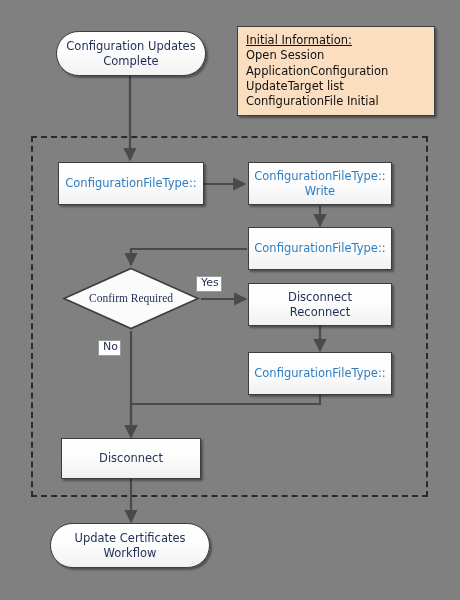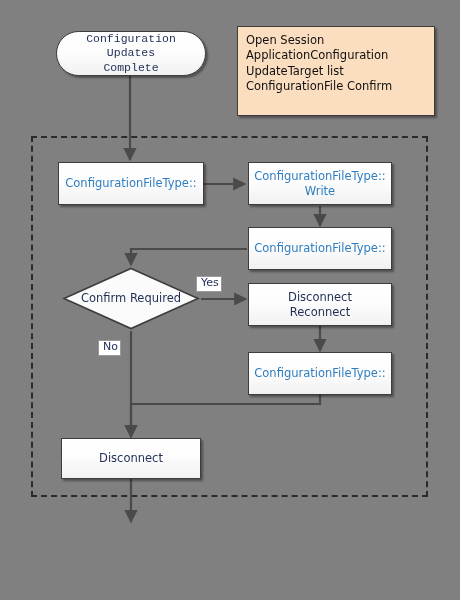--- a/index.html
+++ b/index.html
@@ -56,20 +56,21 @@
     position: absolute;
     left: 0; top: 0;
     width: 100%;
     height: 100%;
     display: flex;
     align-items: center;
     justify-content: center;
     font-size: 11.5px;
     line-height: 1.3;
     color: #1f2e55;
+    font-family: Liberation Serif, serif;
   }
   .infobox {
     position: absolute;
     box-sizing: border-box;
     background: #fbddc0;
     border: 1px solid #3d3d3d;
     box-shadow: 2px 2px 2px rgba(0,0,0,0.38);
     padding: 6px 8px 5px 8px;
     font-size: 11.5px;
     line-height: 1.33;
@@ -126,32 +127,33 @@
       <path d="M 320 326 L 320 351"></path>
 
       <path d="M 320 394 L 320 404 L 131 404 L 131 437"></path>
 
       <path d="M 131 331 L 131 437"></path>
 
       <path d="M 131 479 L 131 522"></path>
     </g>
   </svg>
 
-  <div class="node terminator" style="left:56px; top:31px; width:150px; height:45px;font-family:Liberation Mono, monospace;">
+  <div class="node terminator" style="left:56px; top:31px; width:150px; height:45px;">
     <span>
       <span class="lbl">Configuration Updates</span>
       <span class="lbl">Complete</span>
     </span>
   </div>
 
   <div class="infobox" style="left:237px; top:26px; width:198px; height:90px;">
+    <span class="hdr">Initial Information:</span>
     <span class="ln">Open Session</span>
     <span class="ln">ApplicationConfiguration</span>
     <span class="ln">UpdateTarget list</span>
-    <span class="ln">ConfigurationFile Confirm</span>
+    <span class="ln">ConfigurationFile Initial</span>
   </div>
 
   <div class="node process-api" style="left:58px; top:162px; width:146px; height:43px;">
     <span>
       <span class="lbl">ConfigurationFileType::</span>
     </span>
   </div>
 
   <div class="node process-api" style="left:248px; top:162px; width:144px; height:43px;">
     <span>
@@ -194,14 +196,20 @@
       <span class="lbl">ConfigurationFileType::</span>
     </span>
   </div>
 
   <div class="node process-plain" style="left:61px; top:438px; width:140px; height:41px;">
     <span>
       <span class="lbl">Disconnect</span>
     </span>
   </div>
 
+  <div class="node terminator" style="left:50px; top:523px; width:160px; height:45px;">
+    <span>
+      <span class="lbl">Update Certificates</span>
+      <span class="lbl">Workflow</span>
+    </span>
+  </div>
 
 </div>
 
 </body></html>

